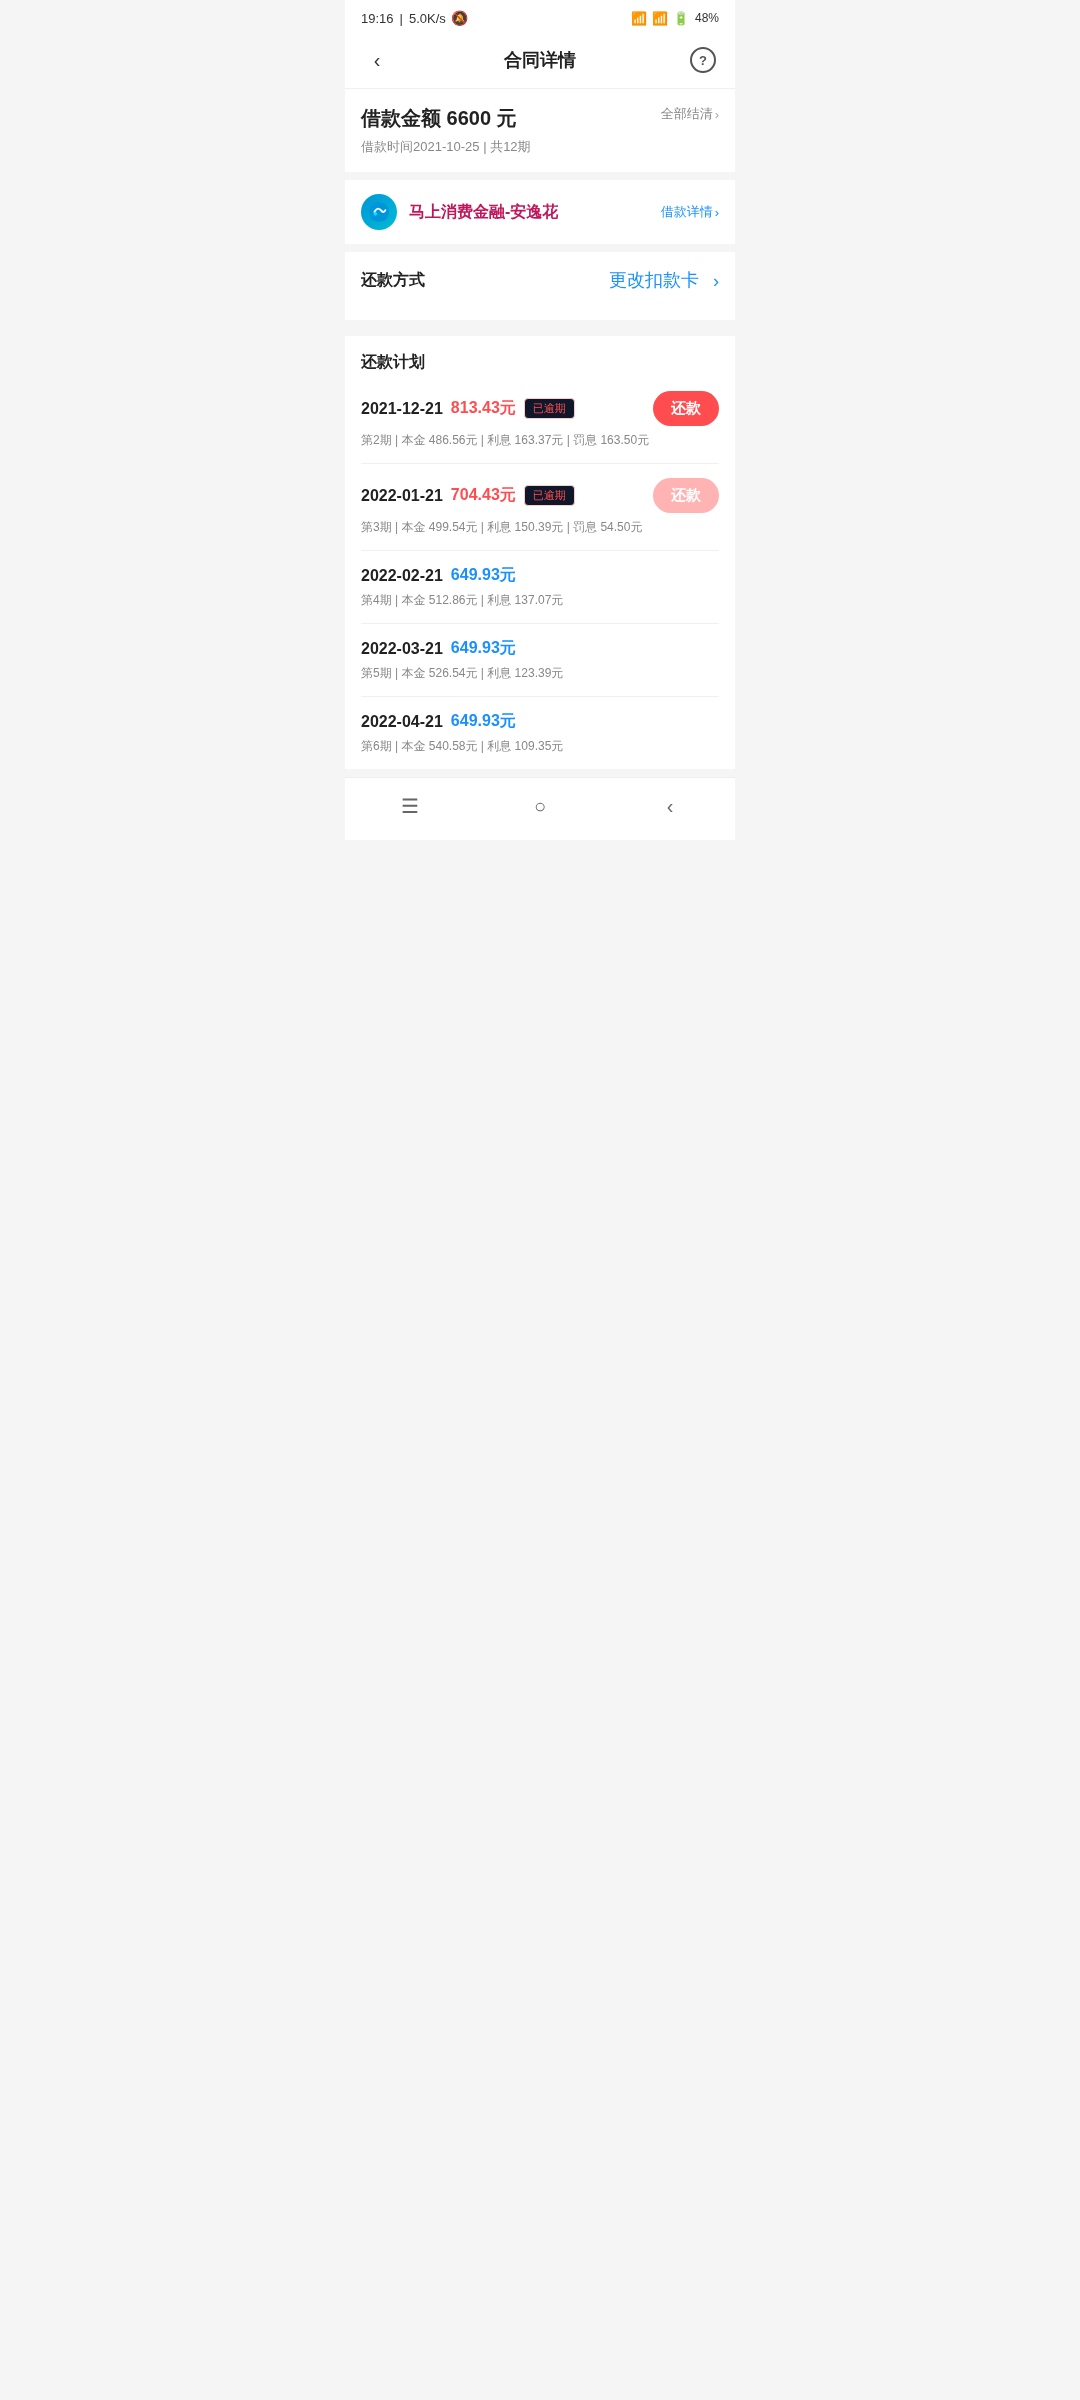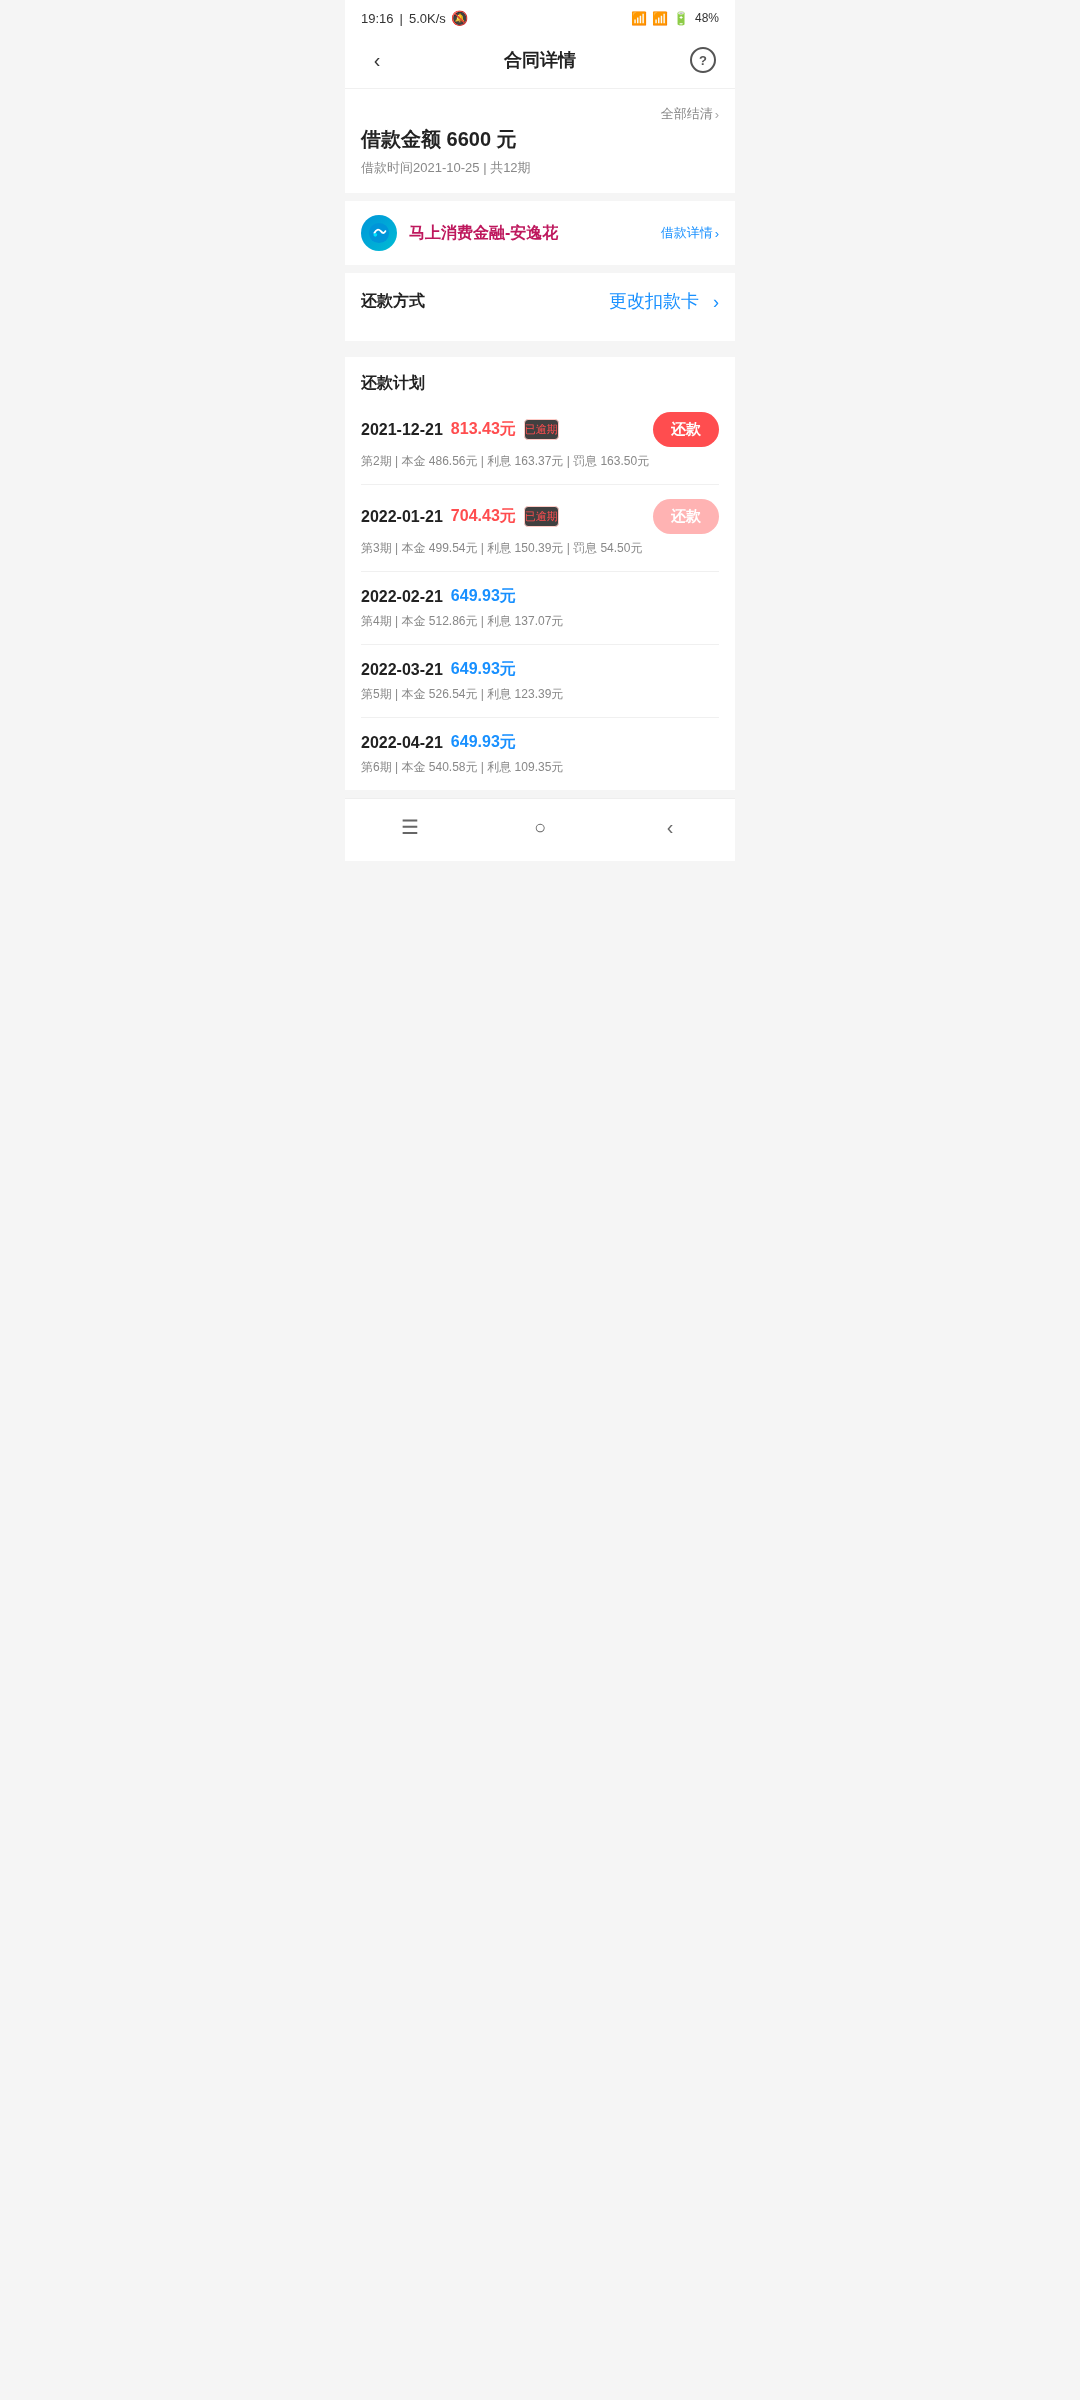--- a/index.html
+++ b/index.html
@@ -42,21 +42,20 @@
     }
     .loan-header {
       display: flex;
       justify-content: space-between;
       align-items: flex-start;
     }
     .loan-amount {
       font-size: 20px;
       font-weight: 700;
       color: #222;
-      margin-top: 21px;
     }
     .loan-sub {
       font-size: 13px;
       color: #888;
       margin-top: 6px;
     }
     .settle-btn {
       display: flex;
       align-items: center;
       gap: 2px;
@@ -142,26 +141,26 @@
     .plan-row1 {
       display: flex;
       align-items: center;
       justify-content: space-between;
       margin-bottom: 6px;
     }
     .plan-date { font-size: 16px; font-weight: 600; color: #222; }
     .plan-amount-overdue { font-size: 16px; font-weight: 700; color: #ff4d4f; margin-left: 8px; }
     .plan-amount-normal { font-size: 16px; font-weight: 700; color: #1890ff; margin-left: 8px; }
     .overdue-badge {
-      background: #404040;
+      background: #0f172a;
       color: #ff4d4f;
       border: 1px solid #ffccc7;
       border-radius: 4px;
       font-size: 11px;
-      padding: 2px 0;
+      padding: 2px 8px;
       margin-left: 8px;
     }
     .repay-btn-red {
       background: #ff4d4f;
       color: #fff;
       border: none;
       border-radius: 20px;
       padding: 8px 18px;
       font-size: 15px;
       font-weight: 600;

